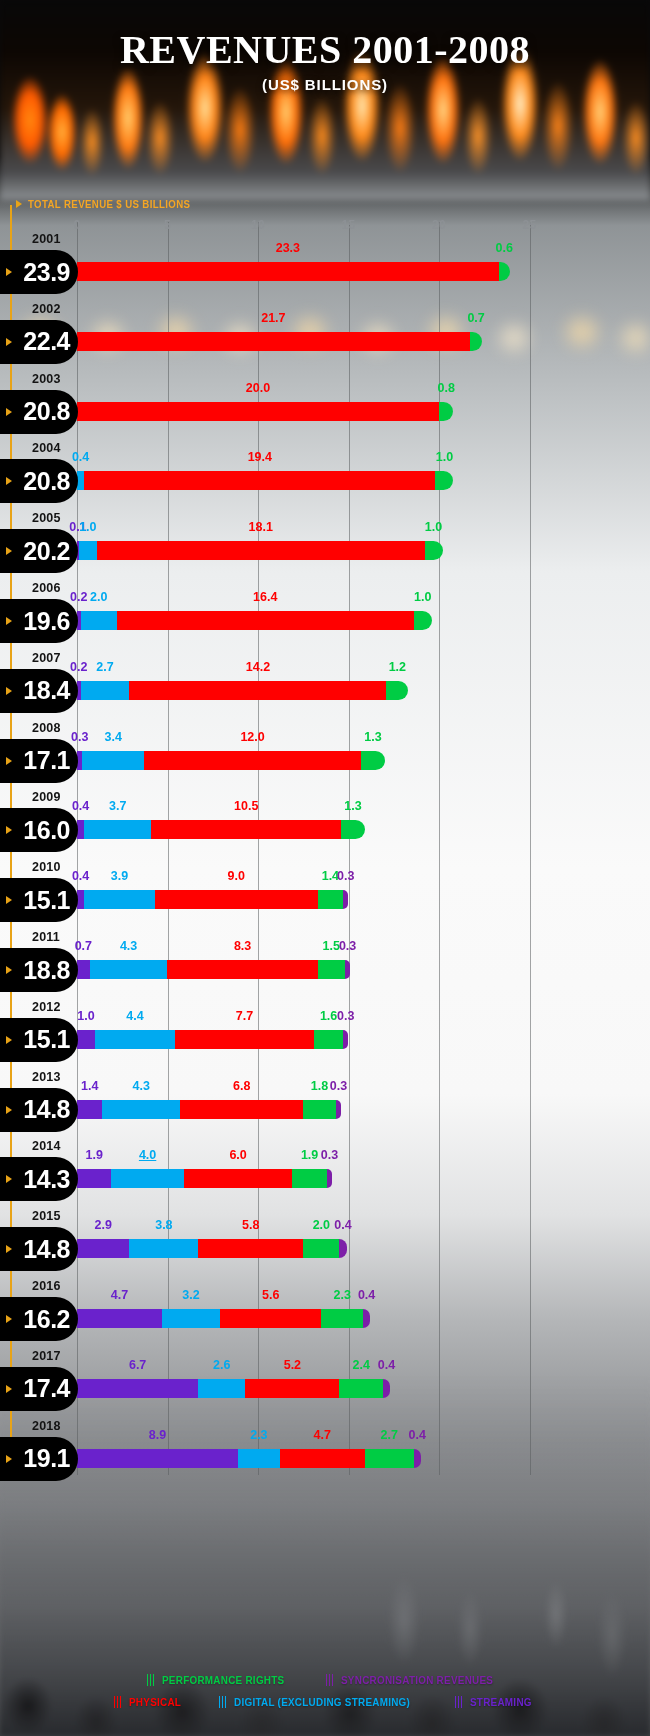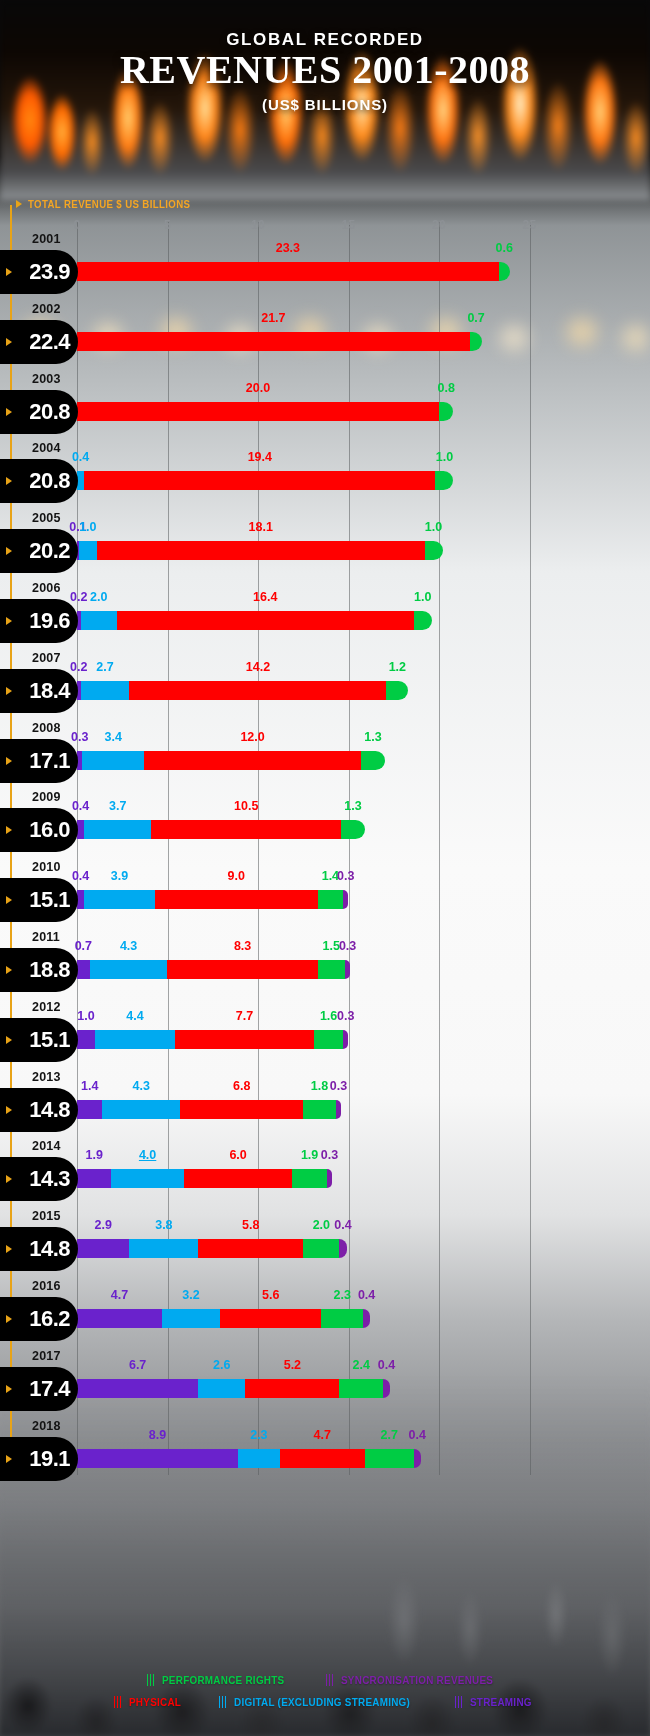--- a/index.html
+++ b/index.html
@@ -171,21 +171,21 @@
   }
   .capsule .tri {
     position: absolute; left: 20px; top: 50%;
     transform: translateY(-50%);
     width: 0; height: 0;
     border-left: 6px solid #E8A317;
     border-top: 4px solid transparent;
     border-bottom: 4px solid transparent;
   }
   .capsule .total {
-    font-size: 22px; font-weight: 900; color: #fff;
+    font-size: 25px; font-weight: 900; color: #fff;
     letter-spacing: -.5px;
   }
 
   .bar {
     position: absolute; top: 30px; height: 19px;
     z-index: 3;
     display: flex;
   }
   .seg { height: 19px; }
   .seg:last-child { border-radius: 0 10px 10px 0; }
@@ -220,21 +220,20 @@
 </style>
 </head>
 <body>
 
 <div id="bg"></div>
 <div id="flames"></div>
 <div id="lights2"></div>
 <div id="crowd"></div>
 
 <div id="title-block">
-  <div id="kicker">GLOBAL RECORDED</div>
   <div id="headline2">REVENUES 2001-2008</div>
   <div id="subhead">(US$ BILLIONS)</div>
 </div>
 
 <div id="chart">
   <div id="total-revenue-label">
     <span class="tri"></span>
     <span class="txt">TOTAL REVENUE $ US BILLIONS</span>
   </div>
   <div id="axis-guide"></div>

